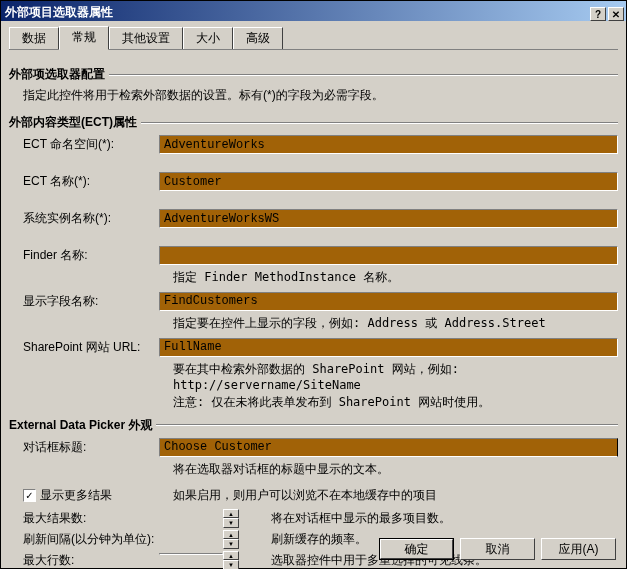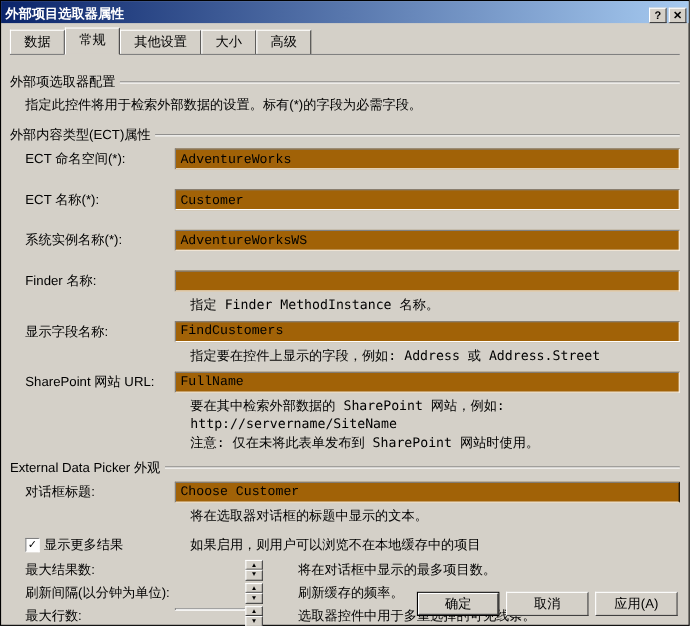--- a/index.html
+++ b/index.html
@@ -2,26 +2,26 @@
 <html><head>
 <meta charset="utf-8">
 <style>
 * { box-sizing: border-box; margin: 0; padding: 0; }
 body { font-family: "SimSun", "MS Sans Serif", sans-serif; font-size: 12px; background: #000; }
 .window { width: 627px; height: 569px; background: #d4d0c8; border: 1px solid #000; position: relative; }
 .titlebar { height: 20px; background: linear-gradient(to right, #0a246a, #a6caf0); color: #fff; display: flex; align-items: flex-end; justify-content: space-between; padding: 0 2px 0 4px; font-weight: bold; }
 .titlebar-buttons { display: flex; gap: 2px; }
 .titlebar-btn { width: 16px; height: 14px; background: #d4d0c8; border: 1px solid; border-color: #fff #404040 #404040 #fff; display: flex; align-items: center; justify-content: center; font-size: 10px; font-family: Arial; cursor: pointer; color: #000; }
 .content { padding: 4px 8px 8px 8px; }
-.tabs { display: flex; border-bottom: 1px solid #fff; margin-bottom: 16px; position: relative; }
+.tabs { display: flex; border-bottom: 1px solid #fff; margin-bottom: 16px; position: relative; align-items: center; }
 .tabs::after { content: ""; position: absolute; bottom: -1px; left: 0; right: 0; height: 1px; background: #808080; }
 .tab { padding: 3px 12px; background: #d4d0c8; border: 1px solid; border-color: #fff #404040 #808080 #fff; border-bottom: none; margin-right: 0; cursor: pointer; position: relative; }
 .tab.active { border-bottom: 1px solid #d4d0c8; z-index: 2; margin-bottom: -1px; padding-top: 2px; }
 .tab:not(.active) { margin-top: 2px; padding-top: 2px; padding-bottom: 2px; }
-.group-label { display: flex; align-items: center; margin: 6px 0 4px 0; gap: 4px; }
+.group-label { display: flex; align-items: center; margin: 6px 0 4px 0; gap: 4px; font-weight: bold; }
 .group-label .line { flex: 1; height: 1px; border-top: 1px solid #808080; border-bottom: 1px solid #fff; }
 .desc { margin: 4px 0 10px 14px; }
 .row { display: flex; align-items: center; margin: 4px 0; }
 .label { width: 150px; flex-shrink: 0; padding-left: 14px; }
 .input { flex: 1; height: 19px; border: 1px solid; border-color: #808080 #fff #fff #808080; background: #a16207; padding: 1px 4px; font-family: "Courier New", monospace; font-size: 12px; }
 .hint { margin-left: 164px; margin-top: 2px; margin-bottom: 6px; font-family: "SimSun", monospace; line-height: 1.4; }
 .checkbox-row { display: flex; align-items: center; padding-left: 14px; margin: 3px 0; }
 .checkbox { width: 13px; height: 13px; background: #fff; border: 1px solid; border-color: #808080 #fff #fff #808080; display: flex; align-items: center; justify-content: center; margin-right: 4px; font-size: 10px; font-family: Arial; }
 .num-row { display: flex; align-items: center; margin: 2px 0; }
 .num-label { width: 150px; padding-left: 14px; flex-shrink: 0; }

